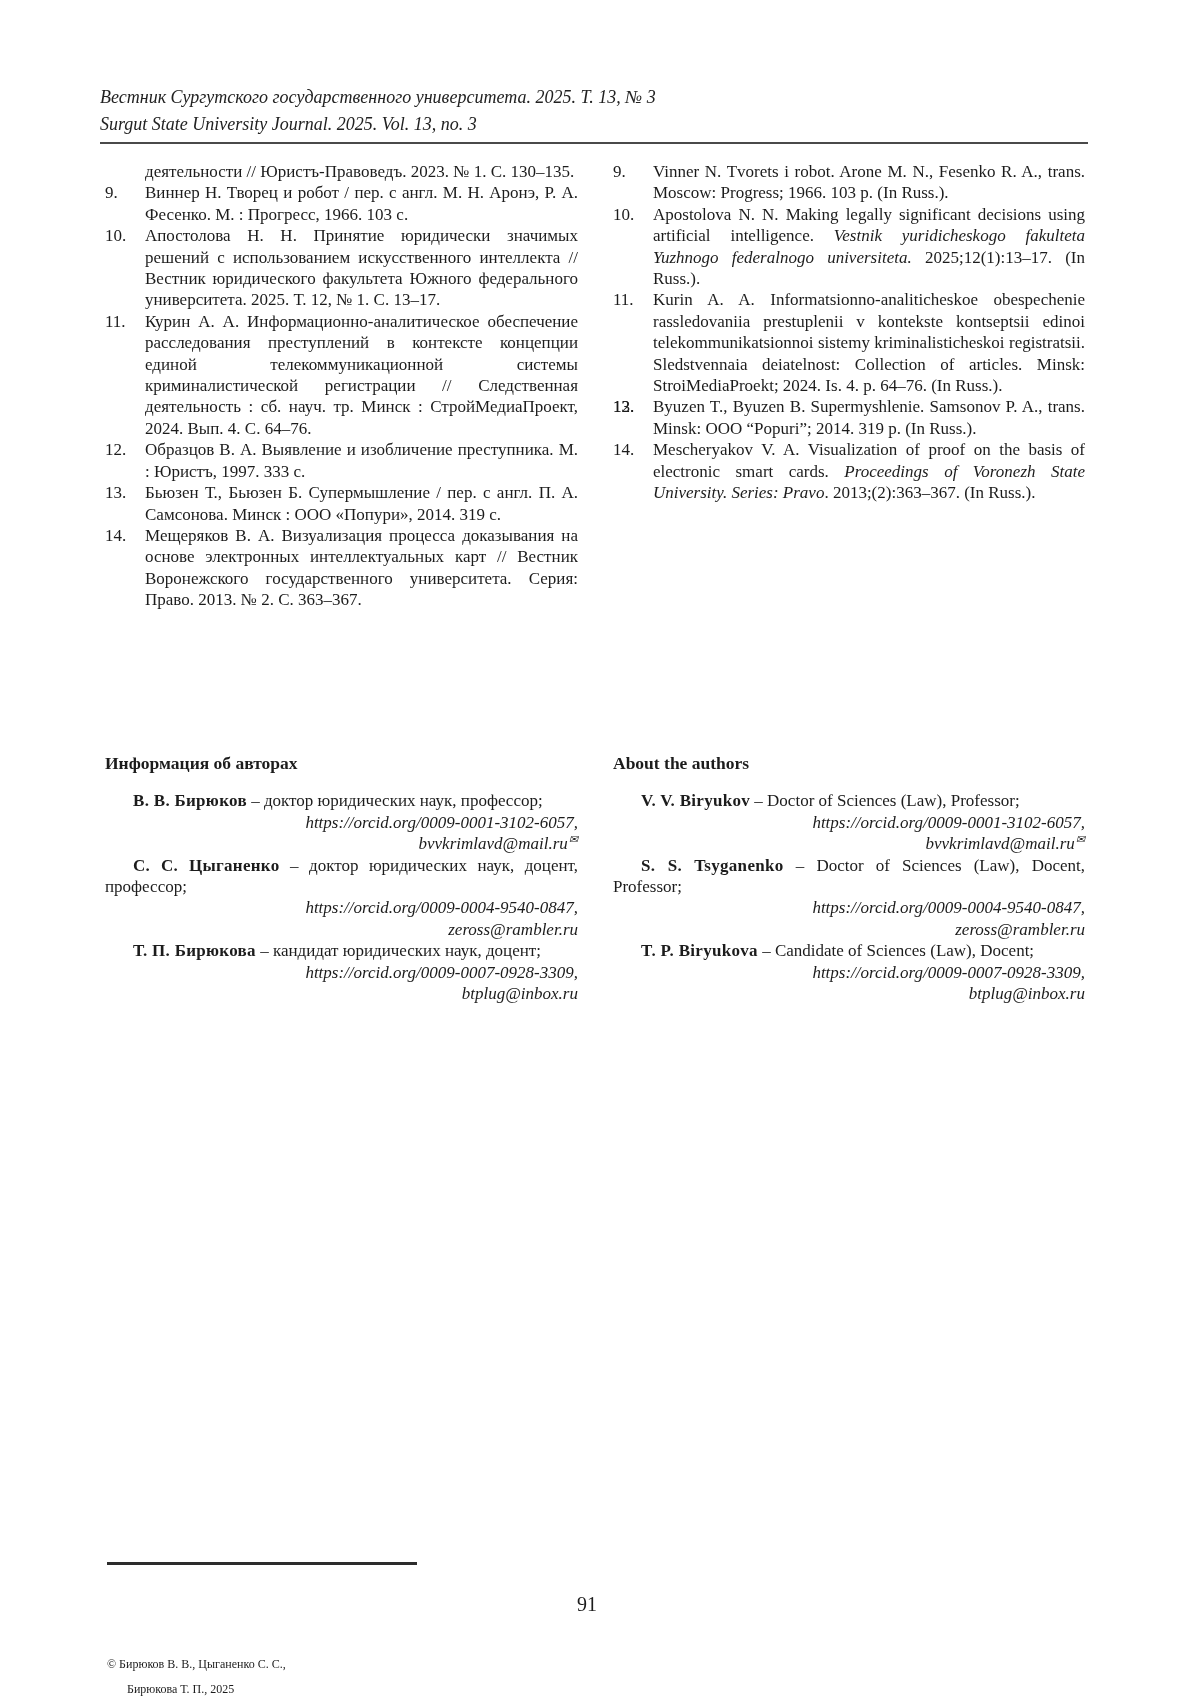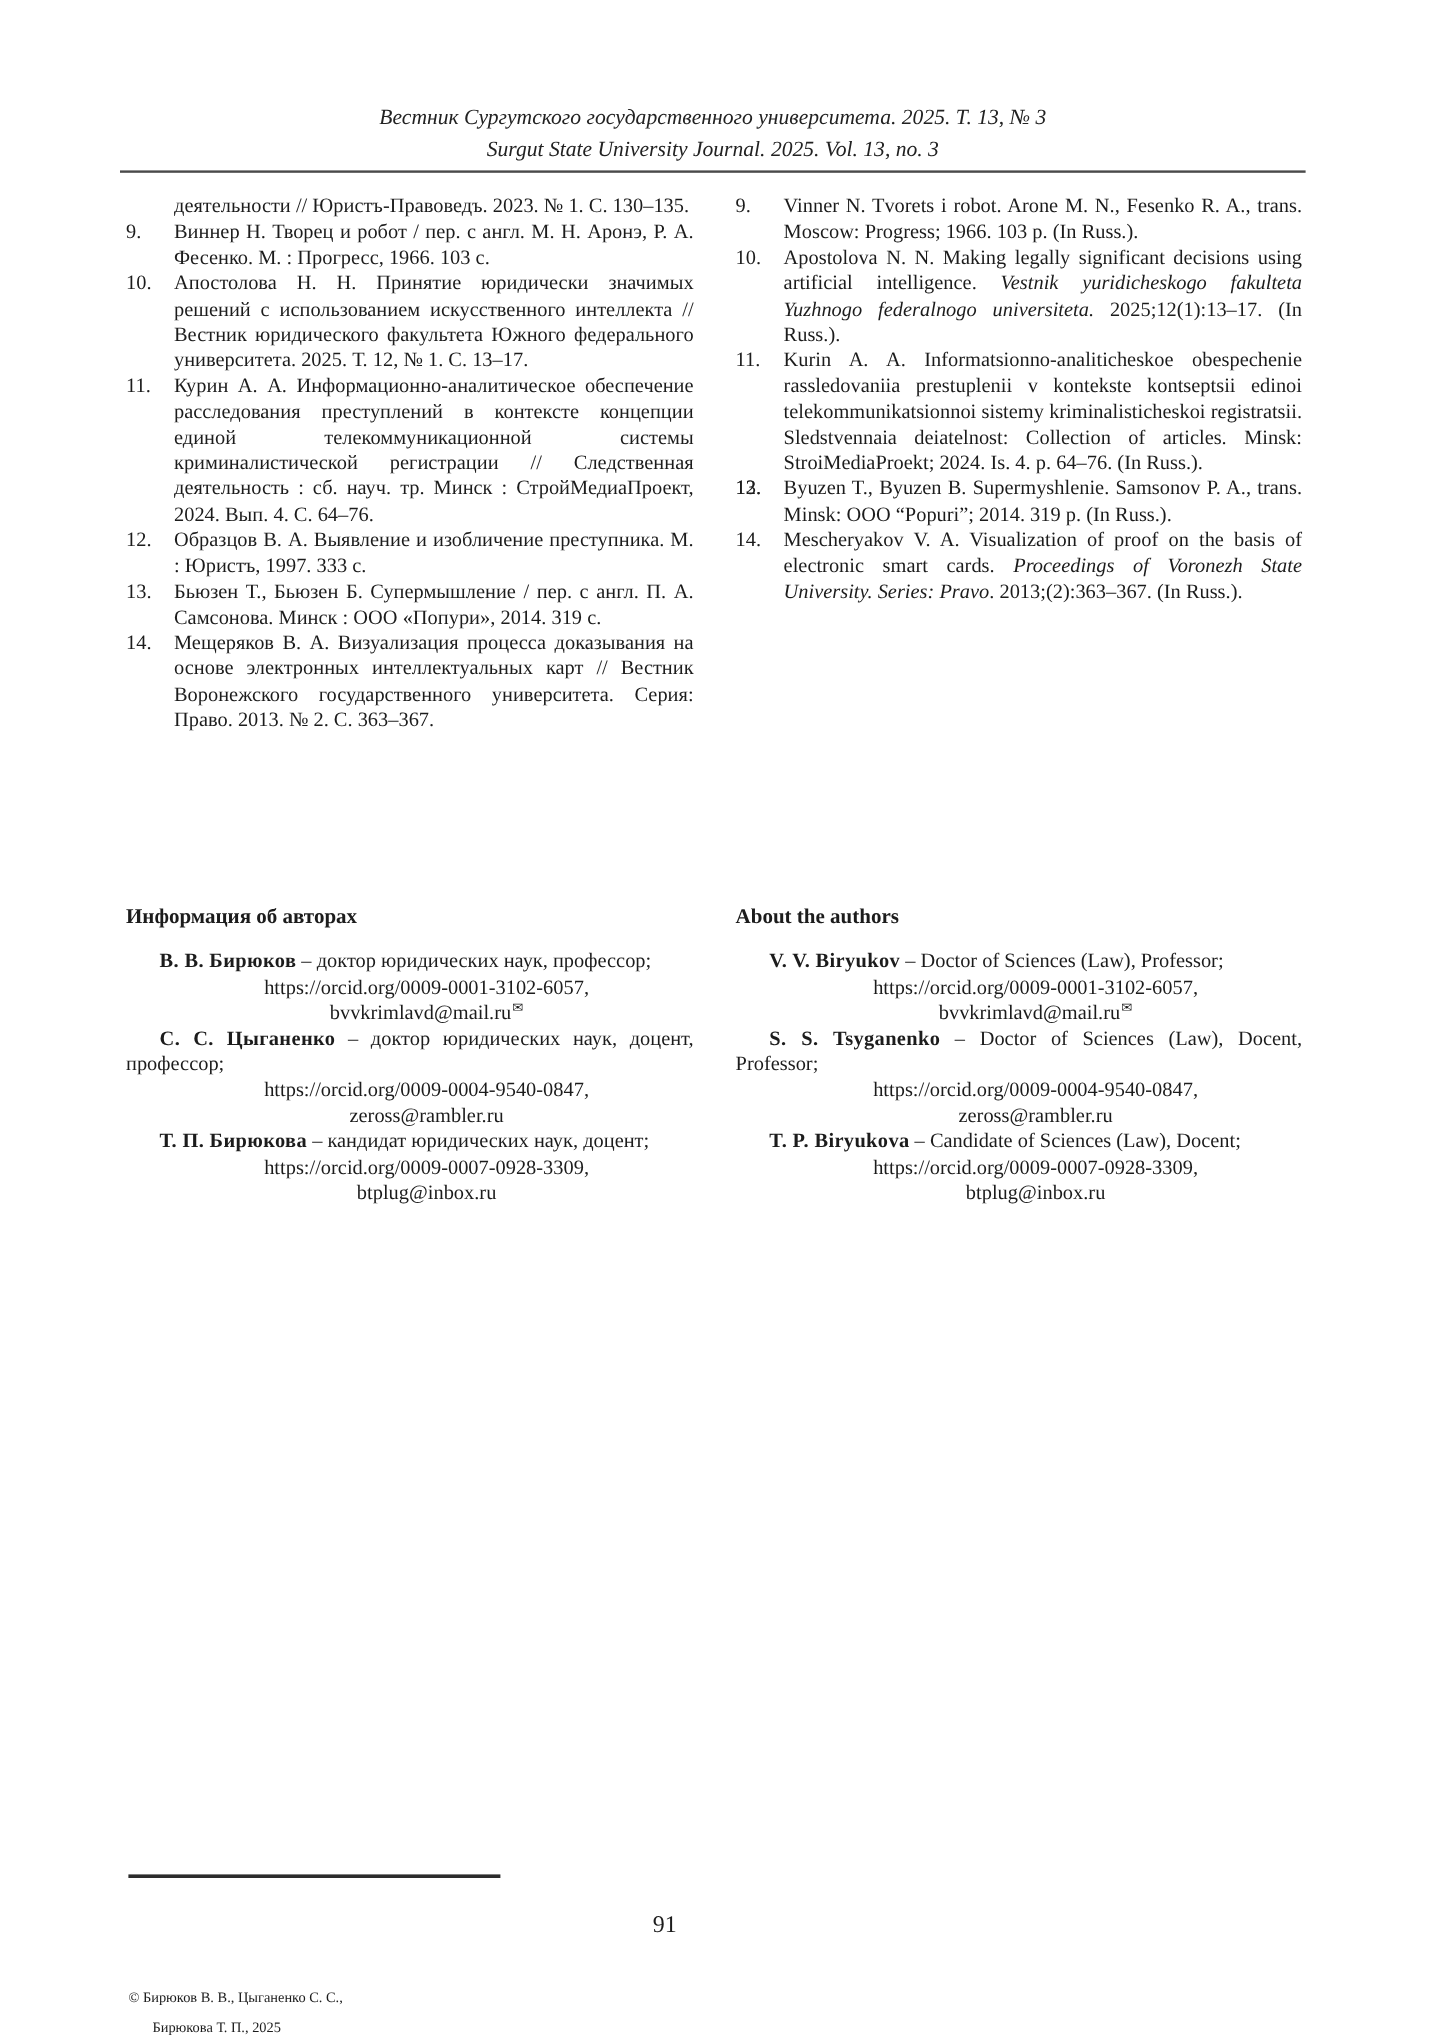--- a/index.html
+++ b/index.html
@@ -10,21 +10,21 @@
     background: #ffffff;
     color: #1c1c1c;
     font-family: "Liberation Serif", "DejaVu Serif", serif;
     overflow: hidden;
   }
 
   
   .journal-header {
     position: absolute;
     top: 84px; left: 100px; width: 988px;
-    text-align: center;
+    text-align: left;
     font-style: italic;
     font-size: 18px;
     line-height: 27px;
     color: #222;
   }
   .header-rule {
     position: absolute;
     top: 142px; left: 100px; width: 988px;
     height: 2px;
     background: #4a4a4a;
@@ -48,21 +48,21 @@
 
   .authors-section { position: absolute; top: 592px; left: 0; right: 0; }
   .section-heading {
     text-align: left;
     font-weight: bold;
     font-size: 17.5px;
     margin: 0 0 16px 0;
   }
   .author-head { margin: 0; text-indent: 28px; }
   .author-head b { letter-spacing: 0.3px; }
-  .contact-line { padding-left: 28px; text-align: center; }
+  .contact-line { padding-left: 28px; text-align: right; font-style: italic; }
   .envelope { font-size: 11px; line-height: 0; margin-left: 1px; }
 
   
   .footer-rule {
     position: absolute;
     left: 107px; top: 1562px;
     width: 310px; height: 3px;
     background: #2c2c2c;
   }
   .copyright {
@@ -70,20 +70,21 @@
     left: 107px; top: 1652px;
     font-size: 12px;
     line-height: 25px;
   }
   .copyright .line2 { padding-left: 20px; }
   .page-number {
     position: absolute;
     left: 0; top: 1593px; width: 1108px;
     text-align: center;
     font-size: 20px;
+    padding-left: 33px;
   }
 </style>
 </head>
 <body>
 
 <div class="page">
 
   <div class="journal-header">
     <div>Вестник Сургутского государственного университета. 2025. Т. 13, № 3</div>
     <div>Surgut State University Journal. 2025. Vol. 13, no. 3</div>

